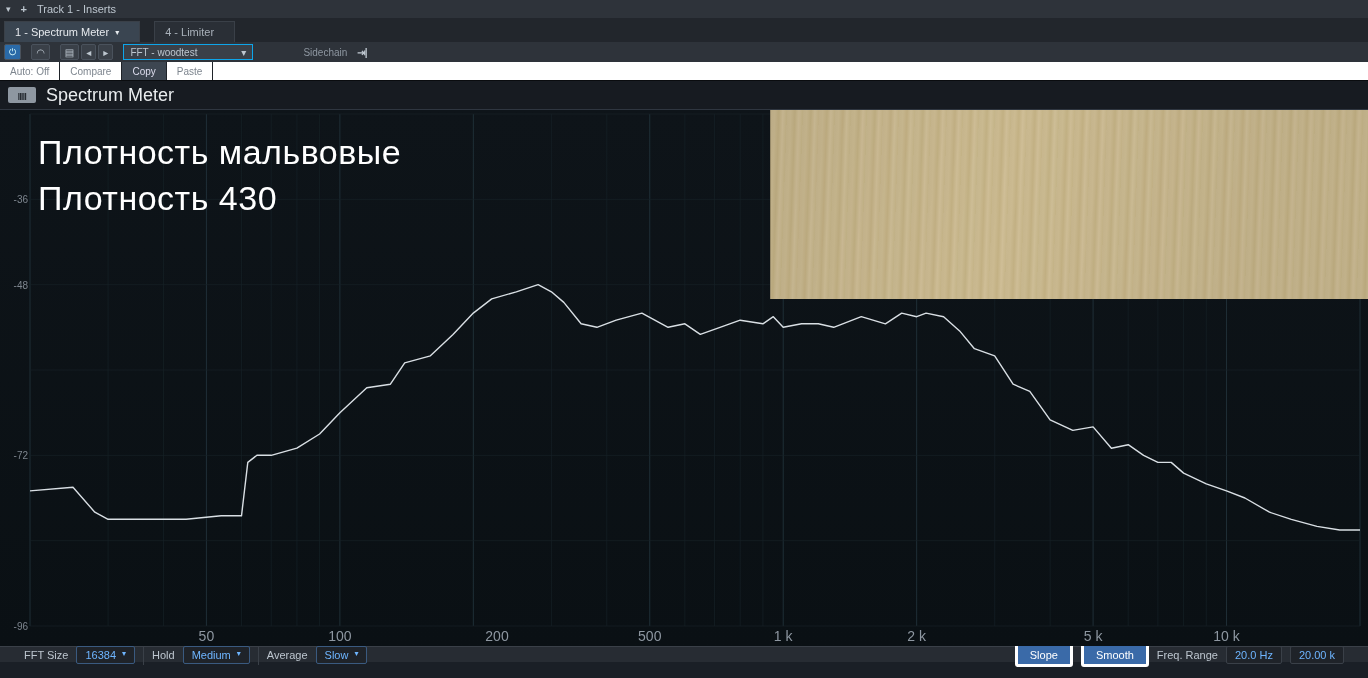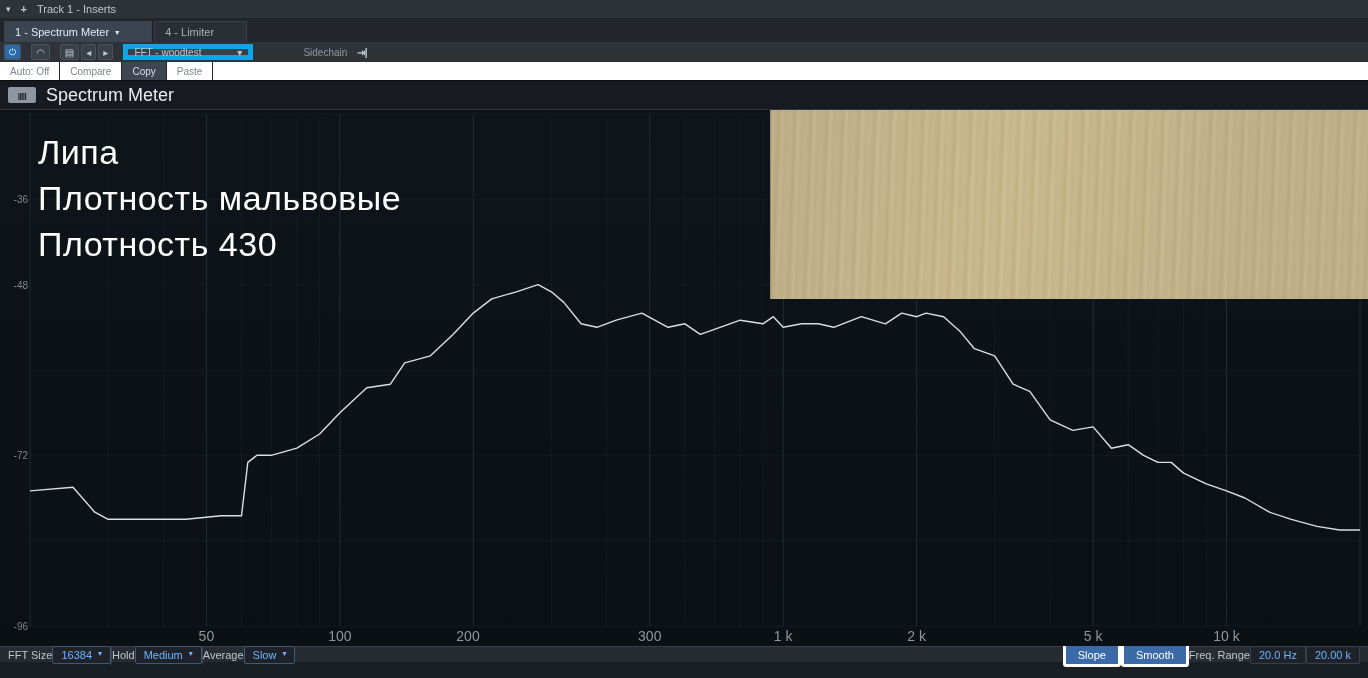--- a/index.html
+++ b/index.html
@@ -5,30 +5,30 @@
   * { margin: 0; padding: 0; box-sizing: border-box; font-family: Arial, sans-serif; }
   html, body { width: 1368px; height: 678px; background: #1a1f26; color: #bdc6cf; overflow: hidden; }
 
   
   .top-bar { height: 18px; background: #2e333a; display: flex; align-items: center; font-size: 11px; gap: 10px; padding: 0 6px; }
   .top-bar .dd { font-size: 9px; }
   .top-bar .plus { font-weight: bold; }
 
   
   .tabs { height: 24px; background: #22262c; display: flex; align-items: flex-end; padding-left: 4px; }
-  .tab { padding: 4px 32px 4px 10px; font-size: 11px; background: #2a2f36; border: 1px solid #3a4048; border-bottom: none; margin-right: 2px; display: flex; align-items: center; gap: 6px; color: #a9b1ba; }
+  .tab { padding: 4px 20px 4px 10px; font-size: 11px; background: #2a2f36; border: 1px solid #3a4048; border-bottom: none; margin-right: 14px; display: flex; align-items: center; gap: 6px; color: #a9b1ba; }
   .tab.active { background: #3a4551; color: #e6eaee; }
   .tab .dd { font-size: 8px; }
 
   
   .toolbar { height: 20px; background: #2e333a; display: flex; align-items: center; font-size: 10px; gap: 10px; padding: 0 4px; }
   .tb-btn { background: #3a4048; border: 1px solid #4a525c; border-radius: 2px; height: 16px; display: inline-flex; align-items: center; justify-content: center; padding: 0 4px; }
   .tb-btn.power { background: #2a6aa8; color: #dff; font-size: 9px; }
   .tb-group { display: flex; gap: 2px; }
-  .preset-combo { background: #3a4048; border: 5px solid #0ea5e9; height: 16px; min-width: 130px; display: flex; align-items: center; justify-content: space-between; padding: 0 6px; }
+  .preset-combo { background: #3a4048; border: 1px solid #0ea5e9; height: 16px; min-width: 130px; display: flex; align-items: center; justify-content: space-between; padding: 0 6px; }
   .tb-label { color: #8e97a1; }
   .side-ico { font-weight: bold; letter-spacing: -1px; }
 
   
   .sub-toolbar { height: 18px; background: #ffffff; display: flex; align-items: center; font-size: 10px; }
   .sub-cell { padding: 0 10px; height: 100%; display: flex; align-items: center; border-right: 1px solid #1f2329; color: #7d858e; }
   .sub-cell.copy { background: #3d4651; color: #dde; }
 
   
   .plugin-title { height: 30px; background: #171b21; display: flex; align-items: center; gap: 10px; padding: 0 8px; border-top: 1px solid #0a0c0f; border-bottom: 1px solid #2f3640; }
@@ -44,21 +44,21 @@
       repeating-linear-gradient(92deg, #c8b78e 0px, #cbba91 4px, #c3b184 8px, #cfbe97 12px, #c6b589 16px),
       linear-gradient(180deg, #a09072 0%, #c9b88f 10%, #d3c39c 45%, #c1b088 100%);
       border-left: 1px solid rgba(0,0,0,0.2);
   }
   .y-axis-labels { position: absolute; left: 4px; top: 0; bottom: 22px; width: 26px; font-size: 10px; color: #7d858e; }
   .y-axis-labels span { position: absolute; right: 2px; transform: translateY(-50%); }
   .x-axis-labels { position: absolute; left: 30px; right: 0; bottom: 2px; height: 16px; font-size: 14px; color: #8e97a1; }
   .x-axis-labels span { position: absolute; transform: translateX(-50%); }
 
   
-  .bottom-bar { height: 16px; background: #272c33; border-top: 1px solid #3a4048; display: flex; align-items: center; font-size: 11px; padding: 0 8px; gap: 0; }
+  .bottom-bar { height: 16px; background: #272c33; border-top: 1px solid #3a4048; display: flex; align-items: center; font-size: 11px; padding: 0 24px; gap: 8px; }
   .bb-label { color: #bdc6cf; }
   .bb-combo { background: #1f2329; border: 1px solid #3a5a80; color: #6eb5ff; padding: 2px 8px; border-radius: 2px; display: flex; align-items: flex-start; gap: 6px; font-size: 11px; }
   .bb-combo .dd { font-size: 8px; color: #6eb5ff; }
   .bb-sep { width: 1px; height: 20px; background: #3a4048; }
   .bb-spacer { flex: 1; }
   .bb-btn { background: #3a6aa8; color: #fff; padding: 3px 12px; border-radius: 3px; border: 3px solid #ffffff; }
   .bb-val { background: #1f2329; border: 1px solid #3a4048; color: #6eb5ff; padding: 2px 8px; border-radius: 2px; min-width: 50px; text-align: center; }
 
   .dd-sym::after { content: '▾'; }
 </style>
@@ -162,30 +162,29 @@
 
   <div class="y-axis-labels" id="y-axis">
       <span style="top: 89.3333px;">-36</span>
       <span style="top: 174.667px;">-48</span>
       <span style="top: 345.333px; margin-left: 32px;">-72</span>
       <span style="top: 516px;">-96</span>
     </div>
   <div class="x-axis-labels" id="x-axis">
       <span style="left: 176.42px;">50</span>
       <span style="left: 309.877px;">100</span>
-      <span style="left: 438px;">200</span>
-      <span style="left: 619.753px;">300</span>
+      <span style="left: 467px;">200</span>
+      <span style="left: 619.753px;">500</span>
       <span style="left: 753.21px;">1 k</span>
       <span style="left: 886.667px;">2 k</span>
       <span style="left: 1063.09px;">5 k</span>
       <span style="left: 1196.54px;">10 k</span>
     </div>
 
   <div class="overlay-text">
-    <div>Липа</div>
     <div>Плотность мальвовые</div>
     <div>Плотность 430</div>
   </div>
 
   <div class="wood-photo"></div>
 </div>
 
 <div class="bottom-bar">
   <span class="bb-label">FFT Size</span>
   <span class="bb-combo">

